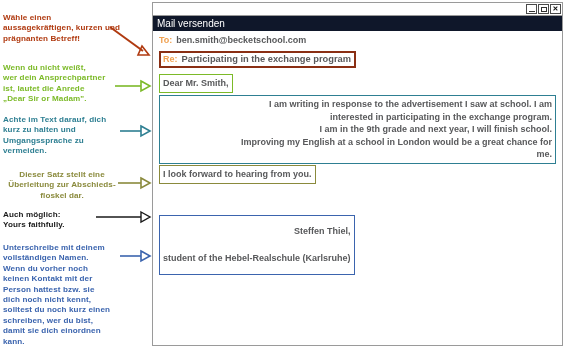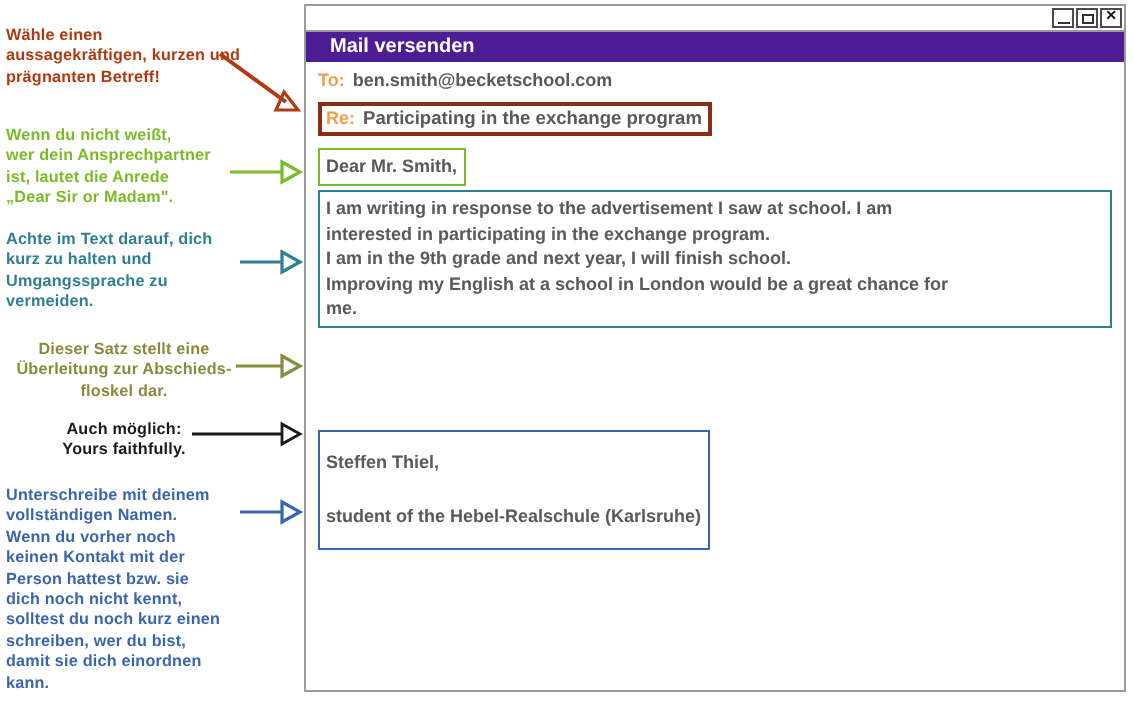--- a/index.html
+++ b/index.html
@@ -18,21 +18,21 @@
     font-weight:bold;
     font-size:8.1px;
     line-height:10.4px;
     letter-spacing:0.1px;
     white-space:pre-line;
   }
   #note-subject{left:3px;  top:13px;  width:118px; color:#b03a10;}
   #note-salutation{left:3px;top:63px;  width:118px; color:#7cba28;}
   #note-body{left:3px;     top:115px; width:124px; color:#2e7f92;}
   #note-closing{left:3px;  top:170px; width:118px; color:#8a8a3c;text-align:center;}
-  #note-alt{left:3px;      top:210px; width:118px; color:#1a1a1a;text-align:center;}
+  #note-alt{left:3px;      top:210px; width:118px; color:#1a1a1a;}
   #note-signature{left:3px;top:243px; width:124px; color:#3b64ae;}
 
   
   .connectors{position:absolute;left:0;top:0;width:567px;height:362px;pointer-events:none;}
 
   
   .window{
     position:absolute;
     left:152px;top:2px;
     width:411px;height:344px;
@@ -63,27 +63,27 @@
   .winbtn.min::after{
     content:"";position:absolute;left:2px;bottom:1px;width:6px;height:1px;background:#333;
   }
   .winbtn.max::after{
     content:"";position:absolute;left:2px;top:2px;width:6px;height:5px;border:1px solid #333;box-sizing:border-box;
   }
   .winbtn.close{color:#111;font-weight:bold;}
 
   .apptitle{
     height:15px;
-    background:#4c1d95;
+    background:#0f172a;
     color:#ffffff;
     font-size:10px;
     line-height:15px;
-    padding-left:12px;
-    box-sizing:border-box;
-    font-weight:bold;
+    padding-left:4px;
+    box-sizing:border-box;
+    font-weight:normal;
   }
   .mailbody{
     padding:0;
     position:relative;
     height:315px;
   }
 
   .fieldrow{
     position:absolute;
     display:flex;
@@ -111,20 +111,21 @@
 
   .block{
     position:absolute;
     box-sizing:border-box;
     color:#58595b;
     font-weight:bold;
     font-size:9px;
     line-height:12.5px;
     padding:2px 3px;
     white-space:pre-line;
+    text-align:right;
   }
   #block-salutation{left:6px;top:43px;  border:1.5px solid #7cba28;}
   #block-text{     left:6px;top:64px;  right:6px; border:1.5px solid #2e7f92;}
   #block-closing{  left:6px;top:134px; border:1.5px solid #8a8a3c;}
   #block-valediction{left:6px;top:159px;border:1.5px solid #4d4d4d;}
   #block-signature{left:6px;top:184px; border:1.5px solid #3b64ae; line-height:27px;}
 </style>
 </head>
 <body>
 
@@ -217,20 +218,21 @@
       </div>
 
       <div class="block" id="block-salutation">Dear Mr. Smith,</div>
 
       <div class="block" id="block-text">I am writing in response to the advertisement I saw at school. I am
 interested in participating in the exchange program.
 I am in the 9th grade and next year, I will finish school.
 Improving my English at a school in London would be a great chance for
 me.</div>
 
+      <div class="block" id="block-closing">I look forward to hearing from you.</div>
 
 
       <div class="block" id="block-signature">Steffen Thiel,
 student of the Hebel-Realschule (Karlsruhe)</div>
 
     </div>
   </div>
 </div>
 
 </body></html>

